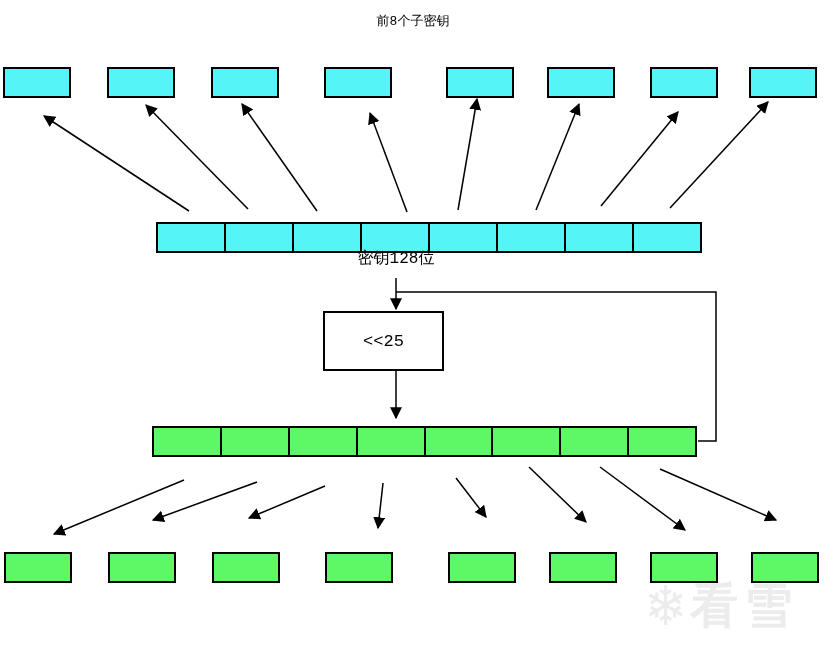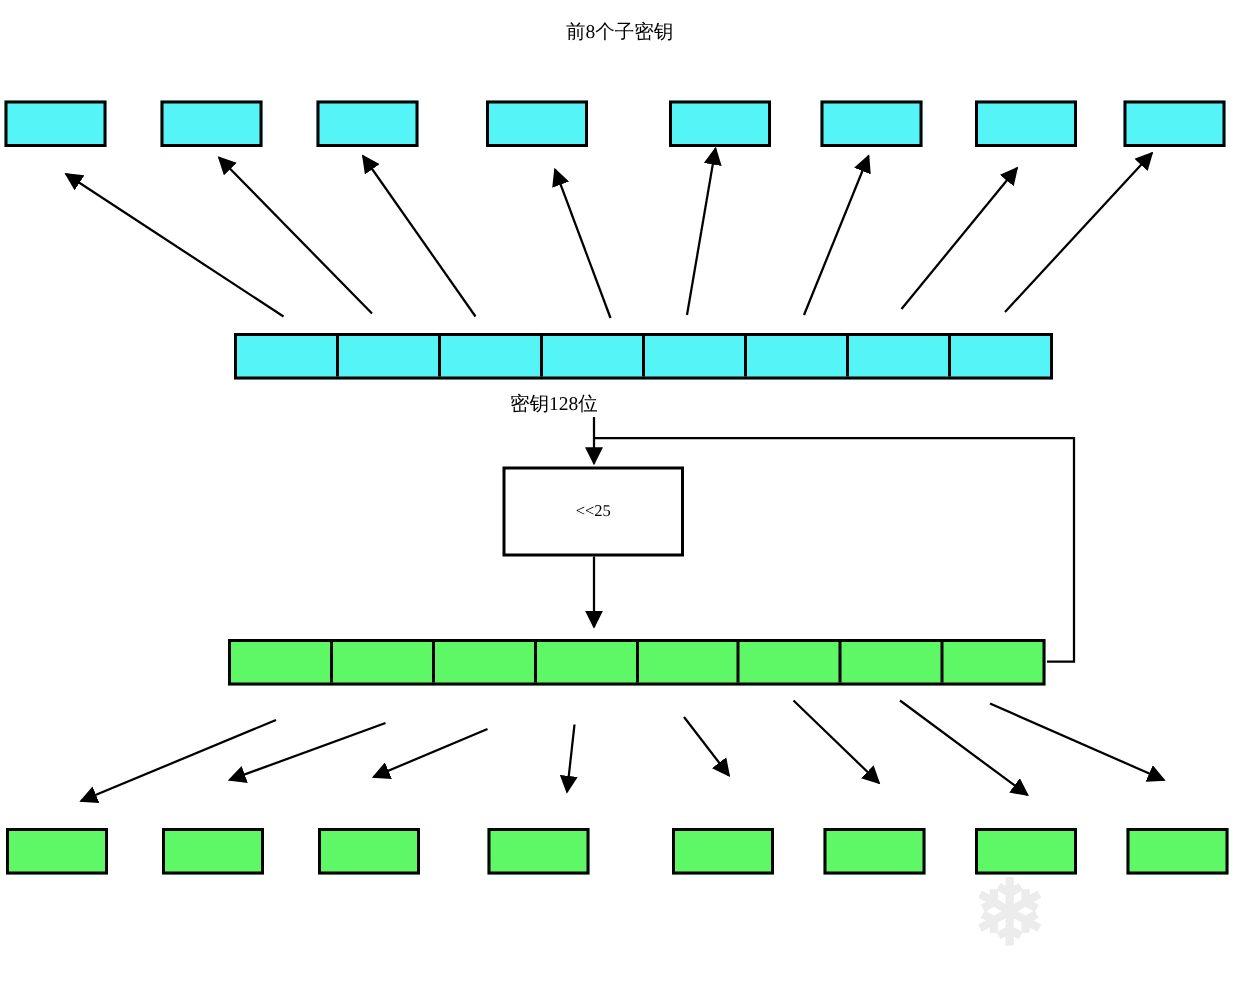--- a/index.html
+++ b/index.html
@@ -1,19 +1,19 @@
 <!DOCTYPE html>
 <html style="--cyan: #55F5F7; --green: #5EF765; --line: #000000; --wm: #ECECEC; --bg: #FFFFFF;"><head>
 <meta charset="utf-8">
 <style>
   html,body{margin:0;padding:0;background:#fff;}
   .canvas{
     position:relative;width:826px;height:664px;overflow:hidden;
     background:var(--bg,#fff);
-    font-family:Liberation Serif, serif;
+    font-family:Liberation Mono, monospace;
     color:var(--line,#000);
   }
   .title{
     position:absolute;left:0;width:826px;text-align:center;
     font-size:13px;color:var(--line,#000);
   }
   .title.top{top:12px;}
   .title.bottom{top:630px;}
   .box{
     position:absolute;width:68px;height:31px;box-sizing:border-box;
@@ -23,27 +23,27 @@
   .box.green{background:var(--green,#5ef765);}
   .bar{
     position:absolute;height:31px;box-sizing:border-box;
     border:2px solid var(--line,#000);display:flex;
   }
   .bar.cyan{background:var(--cyan,#55f5f7);}
   .bar.green{background:var(--green,#5ef765);}
   .bar .cell{flex:1 1 0;border-left:2px solid var(--line,#000);}
   .bar .cell:first-child{border-left:none;}
   .keylabel{
-    position:absolute;left:340px;top:260px;width:112px;text-align:left;
-    font-size:13px;
+    position:absolute;left:340px;top:248px;width:112px;text-align:center;
+    font-size:16px;
   }
   .shiftbox{
-    position:absolute;left:335px;top:311px;width:121px;height:60px;
+    position:absolute;left:323px;top:311px;width:121px;height:60px;
     box-sizing:border-box;border:2px solid var(--line,#000);background:#fff;
-    display:flex;align-items:center;justify-content:center;font-size:11px;
+    display:flex;align-items:center;justify-content:center;font-size:17px;
   }
   svg.layer{position:absolute;left:0;top:0;pointer-events:none;}
   svg.layer line, svg.layer polyline{
     stroke:var(--line,#000);stroke-width:1.5;fill:none;
   }
   #ah path{fill:var(--line,#000);}
   .watermark{
     position:absolute;left:648px;top:578px;display:flex;align-items:center;
     color:var(--wm,#ececec);font-weight:bold;user-select:none;
   }
@@ -130,15 +130,16 @@
     <line x1="325" y1="486" x2="249" y2="518" marker-end="url(#ah)"></line>
     <line x1="383" y1="483" x2="378" y2="528" marker-end="url(#ah)"></line>
     <line x1="456" y1="478" x2="486" y2="517" marker-end="url(#ah)"></line>
     <line x1="529" y1="467" x2="586" y2="522" marker-end="url(#ah)"></line>
     <line x1="600" y1="467" x2="685" y2="530" marker-end="url(#ah)"></line>
     <line x1="660" y1="469" x2="776" y2="520" marker-end="url(#ah)"></line>
   </svg>
 
   <div class="watermark">
     <span class="flake">❄</span>
+    <span class="wmtext">看雪</span>
   </div>
 
 </div>
 
 </body></html>

